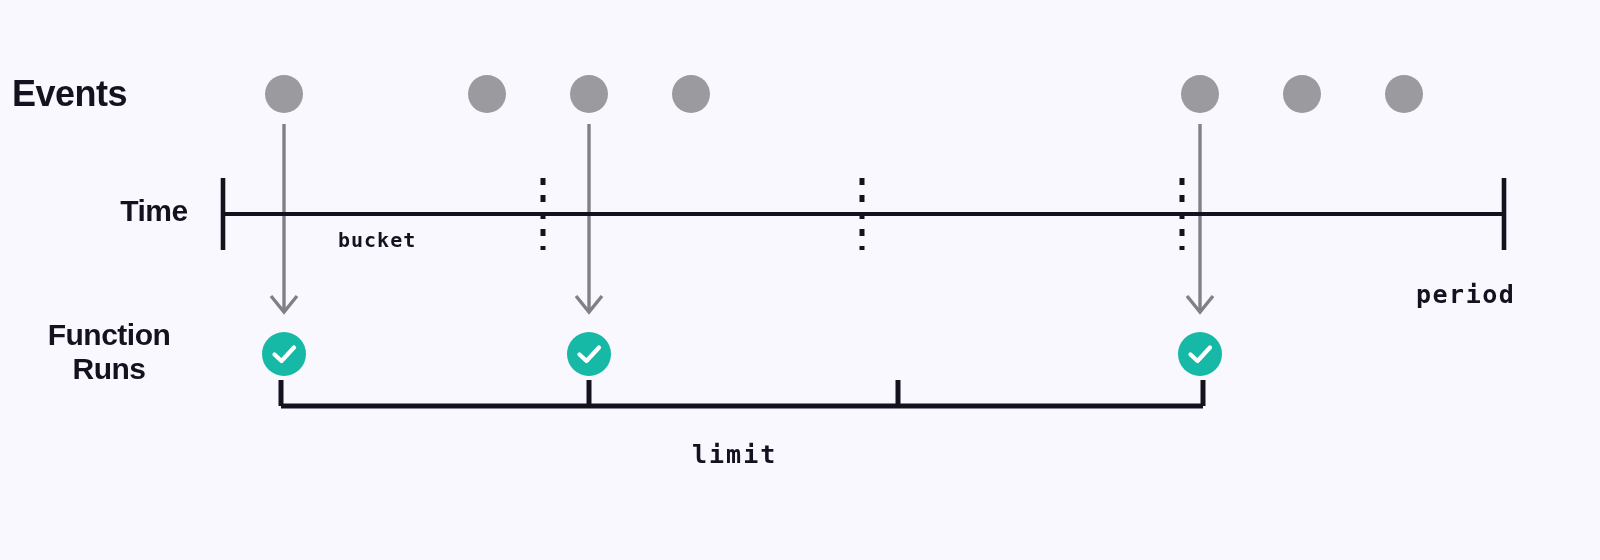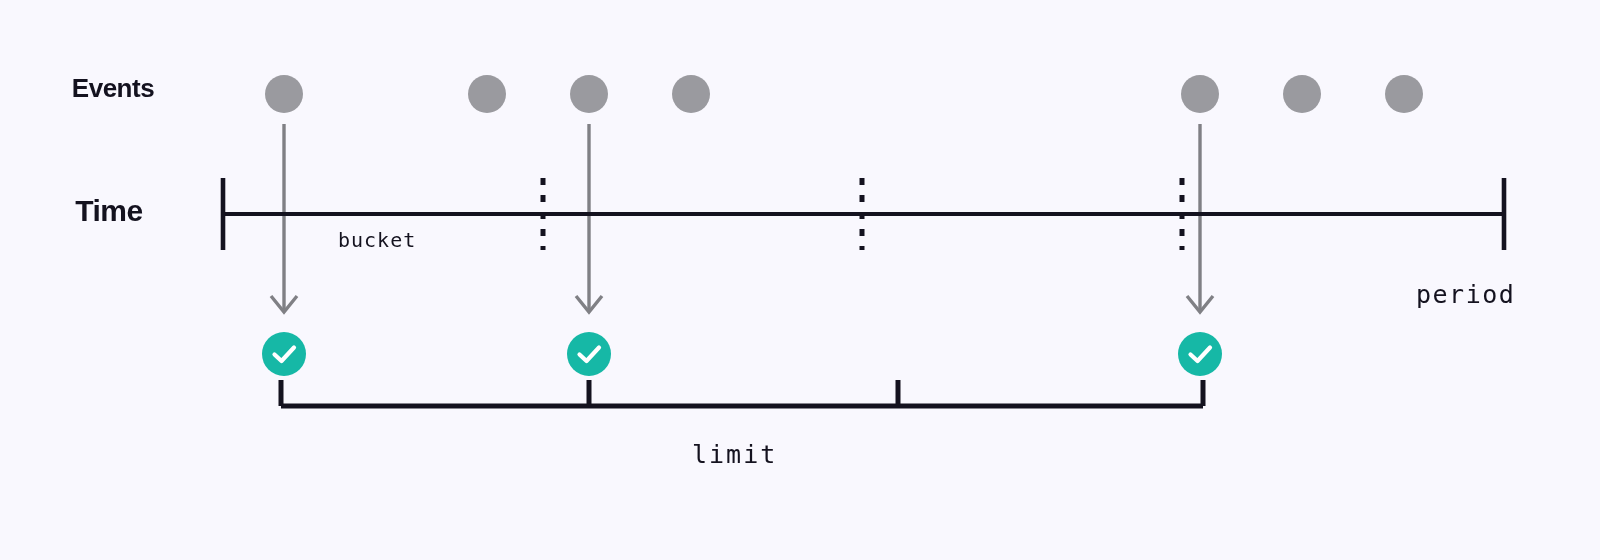--- a/index.html
+++ b/index.html
@@ -23,44 +23,45 @@
     position: absolute;
     font-family: "Liberation Sans", sans-serif;
     font-weight: bold;
     color: #14121f;
     letter-spacing: -0.5px;
     white-space: pre-line;
     text-align: center;
     line-height: 1.12;
   }
   #label-events {
-    left: 4px;
+    left: 12px;
     top: 74px;
     width: 218px;
-    font-size: 26px;
-    text-align: center;
+    font-size: 36px;
+    text-align: left;
   }
   #label-time {
     left: 0px;
     top: 194px;
     width: 218px;
     font-size: 30px;
     text-align: center;
+    padding-left: 45px;
   }
   #label-function-runs {
     left: 0px;
     top: 318px;
     width: 218px;
     font-size: 30px;
     text-align: center;
   }
   .mono-label {
     position: absolute;
     font-family: "DejaVu Sans Mono", "Liberation Mono", monospace;
-    font-weight: normal;
+    font-weight: bold;
     color: #14121f;
   }
   #label-bucket {
     left: 338px;
     top: 228px;
     font-size: 20px;
     letter-spacing: 1px;
   }
   #label-period {
     left: 1416px;
@@ -95,20 +96,22 @@
 </style>
 </head>
 <body>
 
 <div id="diagram-root">
 
   <div class="row-label" id="label-events">Events</div>
 
   <div class="row-label" id="label-time">Time</div>
 
+  <div class="row-label" id="label-function-runs">Function
+Runs</div>
 
   <div class="mono-label" id="label-bucket">bucket</div>
 
   <div class="mono-label" id="label-period">period</div>
 
   <div class="mono-label" id="label-limit">limit</div>
 
   <svg id="scene" viewBox="0 0 1600 560" xmlns="http://www.w3.org/2000/svg">
 
     <g id="events-group">

